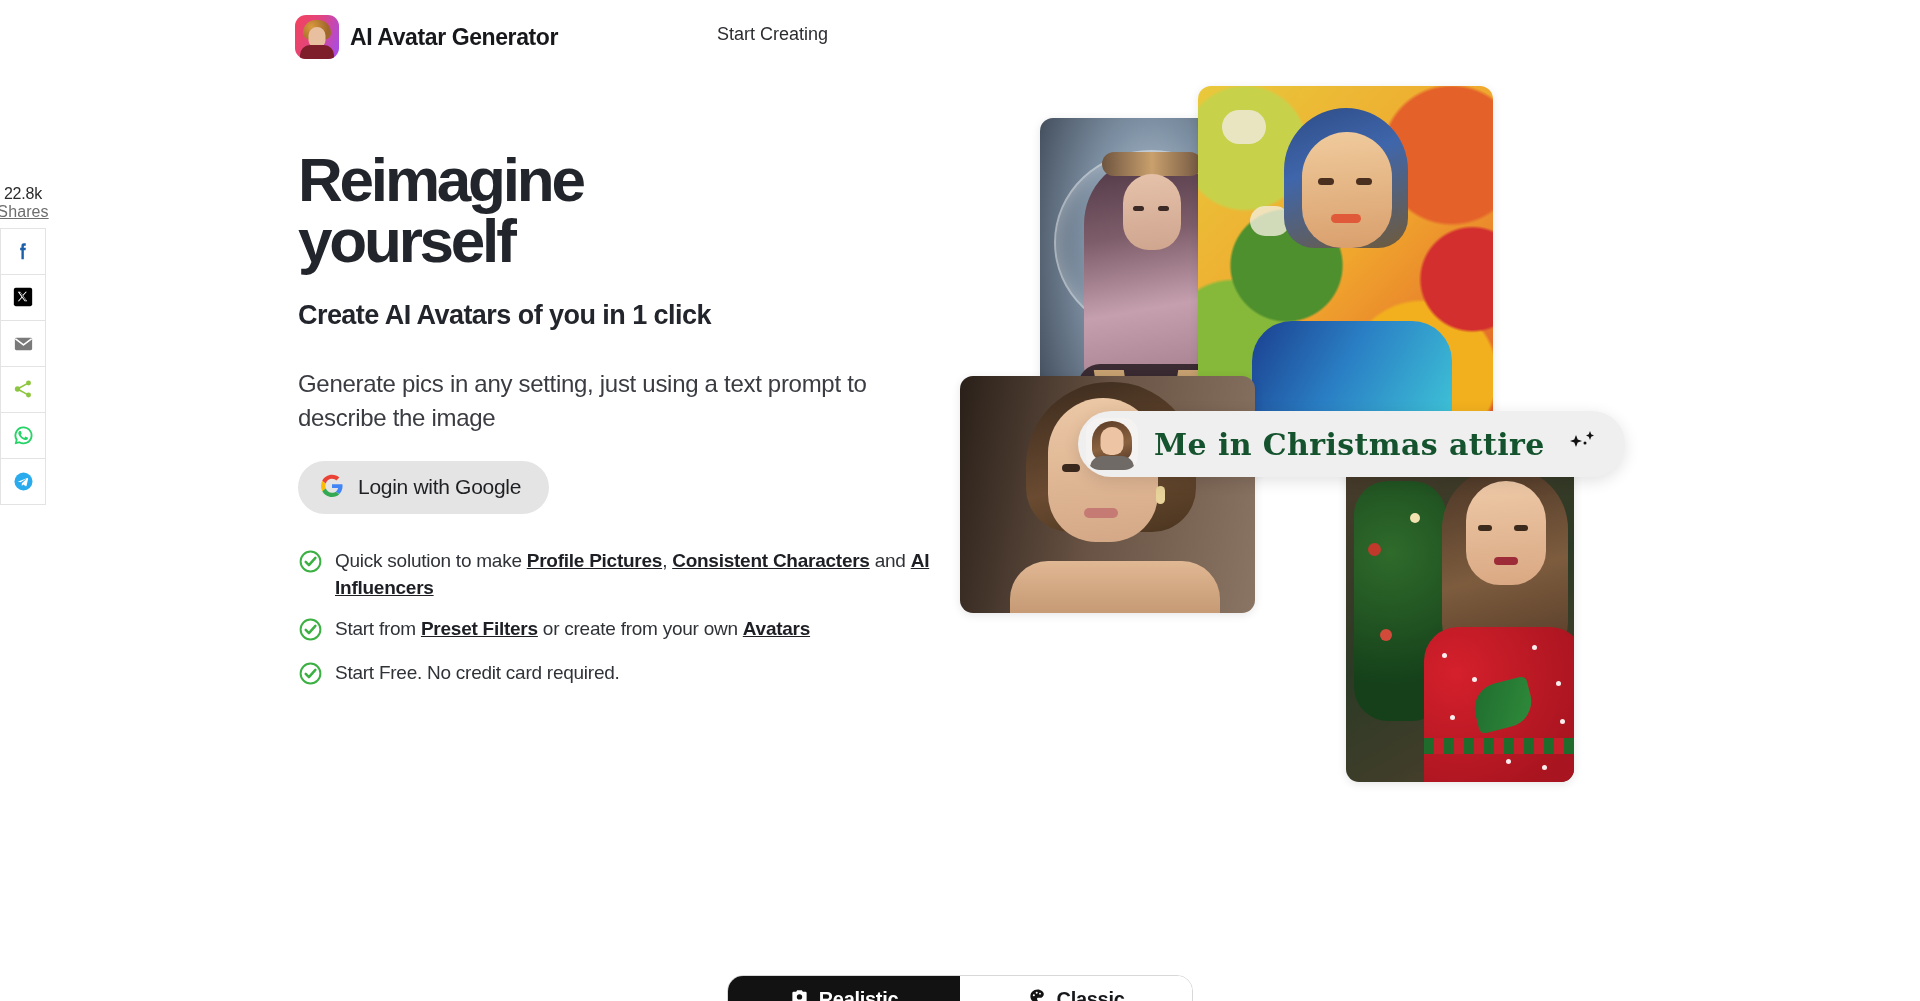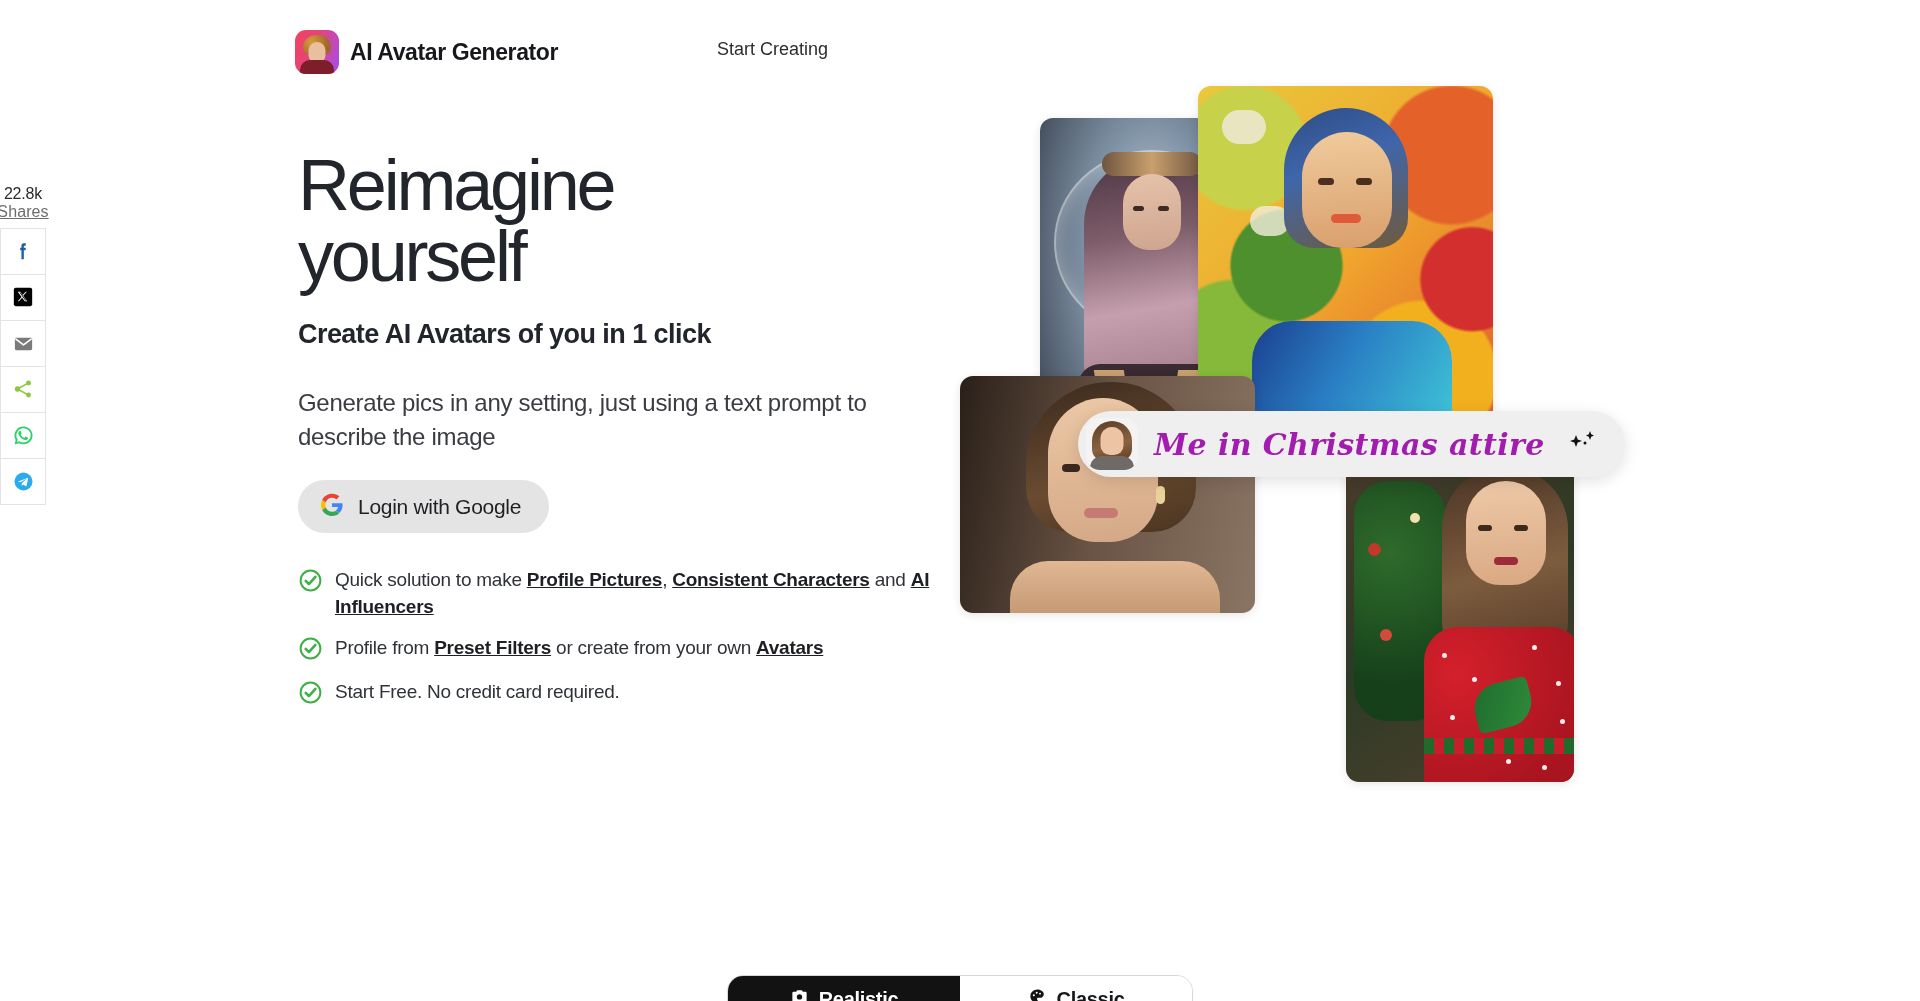--- a/index.html
+++ b/index.html
@@ -21,21 +21,21 @@
   .share-label { font-size: 16px; color: #6d6d6d; margin-bottom: 7px; letter-spacing: .1px; text-decoration: underline; }
   .share-btns { width: 46px; border: 1px solid #e3e3e3; border-bottom: none; background: #fff; }
   .share-btn {
     width: 100%; height: 46px; display: flex; align-items: center; justify-content: center;
     border-bottom: 1px solid #e3e3e3; background: #fff; cursor: pointer;
   }
   .share-btn svg { display: block; }
 
   
   .header {
-    position: absolute; left: 0; top: 15px; width: 1563px; height: 74px;
+    position: absolute; left: 0; top: 0; width: 1563px; height: 74px;
     display: flex; align-items: center; z-index: 30;
   }
   .brand { position: absolute; left: 295px; top: 15px; display: flex; align-items: center; gap: 11px; cursor: pointer; }
   .brand-logo {
     width: 44px; height: 44px; border-radius: 11px; position: relative; overflow: hidden;
     background: linear-gradient(110deg, #f4425c 0%, #e0457f 45%, #a24df0 100%);
     flex: none;
   }
   .brand-logo .hair {
     position:absolute; left:50%; top:5px; transform:translateX(-50%);
@@ -52,21 +52,21 @@
   }
   .brand-title { font-size: 23px; font-weight: 700; color: #17181c; letter-spacing: -.4px; white-space: nowrap; }
   .nav-link {
     position: absolute; right: 0; top: 24px; margin-right: 735px;
     font-size: 18px; color: #2c2d31; cursor: pointer; white-space: nowrap; margin-left: 32px;
   }
 
   
   .hero-left { position: absolute; left: 298px; top: 150px; width: 700px; }
   h1.hero-title {
-    font-size: 72px; line-height: 0.98; font-weight: 400; color: #22252b;
+    font-size: 62px; line-height: 0.98; font-weight: 700; color: #22252b;
     letter-spacing: -3.2px; margin-bottom: 28px;
   }
   h2.hero-sub {
     font-size: 27px; font-weight: 700; color: #22252b; letter-spacing: -.55px; margin-bottom: 36px;
   }
   p.hero-desc {
     font-size: 24px; line-height: 1.42; color: #3a3c42; font-weight: 400;
     letter-spacing: -.3px; max-width: 640px; margin-bottom: 26px;
   }
   .google-btn {
@@ -181,22 +181,22 @@
     background: #f5f3f2; flex: none;
   }
   .prompt-avatar .ph { position:absolute; left:50%; top:3px; transform:translateX(-50%);
      width:40px; height:40px; border-radius:20px 20px 12px 12px;
      background: linear-gradient(165deg,#5b3c27,#8a6240 60%,#5b3c27); }
   .prompt-avatar .pf { position:absolute; left:50%; top:9px; transform:translateX(-50%);
      width:23px; height:28px; border-radius:12px 12px 10px 10px; background:#edc5a4; }
   .prompt-avatar .pb { position:absolute; left:50%; bottom:0; transform:translateX(-50%);
      width:44px; height:14px; border-radius:12px 12px 0 0; background:#6f6a66; }
   .prompt-text {
-    font-family: "DejaVu Serif", serif; font-style: italic; font-weight: 700;
-    font-size: 30px; color: #a21caf; letter-spacing: .4px; white-space: nowrap;
+    font-family: "DejaVu Serif", serif; font-weight: 700;
+    font-size: 30px; color: #14532d; letter-spacing: .4px; white-space: nowrap;
   }
   .sparkles { display:flex; align-items:flex-start; gap:2px; margin-left: 4px; }
 
   
   .style-tabs {
     position: absolute; left: 50%; transform: translateX(-50%); top: 975px;
     display: flex; border-radius: 16px; overflow: hidden;
     border: 1px solid #d8d8d8; background: #fff; z-index: 25;
   }
   .style-tab {
@@ -313,21 +313,21 @@
               <circle cx="12" cy="12" r="9.5" fill="none" stroke="#3cb043" stroke-width="1.9"></circle>
               <path d="M7.4 12.3l3.1 3.2 6.2-7" fill="none" stroke="#3cb043" stroke-width="2.4" stroke-linecap="round" stroke-linejoin="round"></path>
             </svg></span>
           <div class="feature-text"><span>Quick solution to make </span><b>Profile Pictures</b><span>, </span><b>Consistent Characters</b><span> and </span><b>AI Influencers</b></div>
         </div>
         <div class="feature-item">
           <span class="tick"><svg width="25" height="25" viewBox="0 0 24 24">
               <circle cx="12" cy="12" r="9.5" fill="none" stroke="#3cb043" stroke-width="1.9"></circle>
               <path d="M7.4 12.3l3.1 3.2 6.2-7" fill="none" stroke="#3cb043" stroke-width="2.4" stroke-linecap="round" stroke-linejoin="round"></path>
             </svg></span>
-          <div class="feature-text"><span>Profile from </span><b>Preset Filters</b><span> or create from your own </span><b>Avatars</b></div>
+          <div class="feature-text"><span>Start from </span><b>Preset Filters</b><span> or create from your own </span><b>Avatars</b></div>
         </div>
         <div class="feature-item">
           <span class="tick"><svg width="25" height="25" viewBox="0 0 24 24">
               <circle cx="12" cy="12" r="9.5" fill="none" stroke="#3cb043" stroke-width="1.9"></circle>
               <path d="M7.4 12.3l3.1 3.2 6.2-7" fill="none" stroke="#3cb043" stroke-width="2.4" stroke-linecap="round" stroke-linejoin="round"></path>
             </svg></span>
           <div class="feature-text"><span>Start Free. No credit card required.</span></div>
         </div>
       </div>
   </div>

